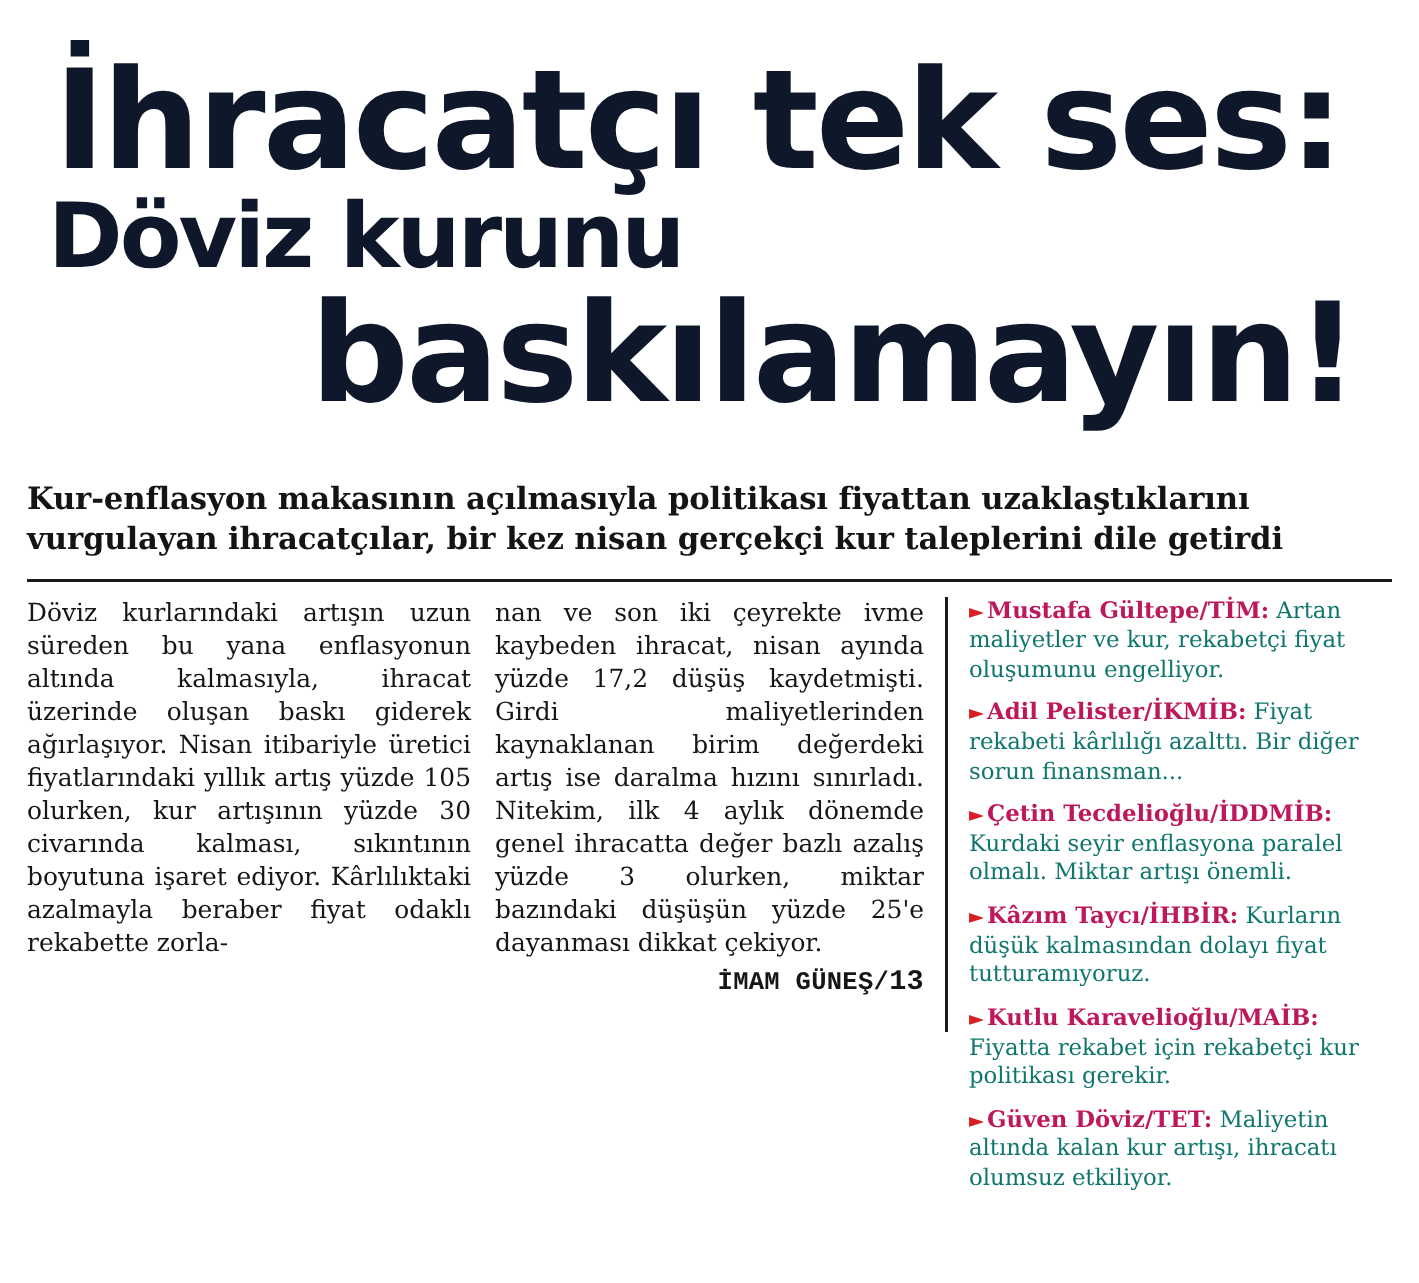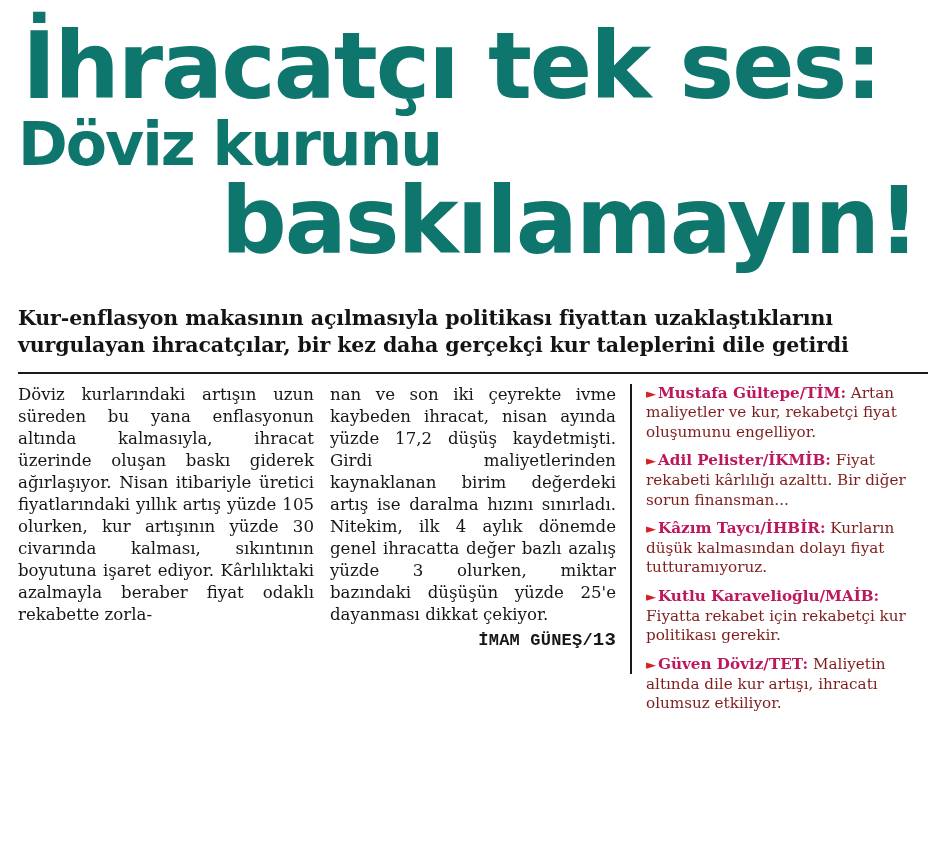--- a/index.html
+++ b/index.html
@@ -19,24 +19,24 @@
     width: 946px;
     height: 855px;
     box-sizing: border-box;
     padding: 22px 18px 10px 18px;
   }
 
   
   .headline {
     font-family: "DejaVu Sans", sans-serif;
     font-weight: bold;
-    color: #0f766e;
+    color: #0f172a;
     letter-spacing: -2px;
     line-height: 0.97;
-    margin: 0;
+    margin: 14px;
   }
   .hl-line {
     display: block;
     white-space: nowrap;
   }
   .hl-line-1 {
     font-size: 92px;
     text-align: left;
     margin-left: 4px;
   }
@@ -134,37 +134,37 @@
     color: #d81f26;
     font-size: 13px;
     margin-right: 2px;
     line-height: 1;
   }
   .q-name {
     font-weight: bold;
     color: #be185d;
   }
   .q-text {
-    color: #7f1d1d;
+    color: #0f766e;
   }
 </style>
 </head>
 <body>
 
 <div class="page">
 
   <h1 class="headline">
     <span class="hl-line hl-line-1">İhracatçı tek ses:</span>
     <span class="hl-line hl-line-2">Döviz kurunu</span>
     <span class="hl-line hl-line-3">baskılamayın!</span>
   </h1>
 
   <div class="deck">
     <span class="deck-line">Kur-enflasyon makasının açılmasıyla politikası fiyattan uzaklaştıklarını</span>
-    <span class="deck-line">vurgulayan ihracatçılar, bir kez daha gerçekçi kur taleplerini dile getirdi</span>
+    <span class="deck-line">vurgulayan ihracatçılar, bir kez nisan gerçekçi kur taleplerini dile getirdi</span>
   </div>
 
   <hr class="rule">
 
   <div class="columns">
 
     <div class="col col-1">Döviz kurlarındaki artışın uzun süreden bu yana enflasyonun altında kalmasıyla, ihracat üzerinde oluşan baskı giderek ağırlaşıyor. Nisan itibariyle üretici fiyatlarındaki yıllık artış yüzde 105 olurken, kur artışının yüzde 30 civarında kalması, sıkıntının boyutuna işaret ediyor. Kârlılıktaki azalmayla beraber fiyat odaklı rekabette zorla-</div>
 
     <div class="col col-2">
       <div class="para">nan ve son iki çeyrekte ivme kaybeden ihracat, nisan ayında yüzde 17,2 düşüş kaydetmişti. Girdi maliyetlerinden kaynaklanan birim değerdeki artış ise daralma hızını sınırladı. Nitekim, ilk 4 aylık dönemde genel ihracatta değer bazlı azalış yüzde 3 olurken, miktar bazındaki düşüşün yüzde 25'e dayanması dikkat çekiyor.</div>
@@ -174,28 +174,31 @@
     <div class="quotes">
 
       <div class="quote-item">
         <span class="bullet" style="color: rgb(216, 31, 38);">►</span><span class="q-name">Mustafa Gültepe/TİM:</span><span class="q-text"> Artan maliyetler ve kur, rekabetçi fiyat oluşumunu engelliyor.</span>
       </div>
 
       <div class="quote-item">
         <span class="bullet" style="color: rgb(216, 31, 38);">►</span><span class="q-name">Adil Pelister/İKMİB:</span><span class="q-text"> Fiyat rekabeti kârlılığı azalttı. Bir diğer sorun finansman...</span>
       </div>
 
+      <div class="quote-item">
+        <span class="bullet" style="color: rgb(216, 31, 38);">►</span><span class="q-name">Çetin Tecdelioğlu/İDDMİB:</span><span class="q-text"> Kurdaki seyir enflasyona paralel olmalı. Miktar artışı önemli.</span>
+      </div>
 
       <div class="quote-item">
         <span class="bullet" style="color: rgb(216, 31, 38);">►</span><span class="q-name">Kâzım Taycı/İHBİR:</span><span class="q-text"> Kurların düşük kalmasından dolayı fiyat tutturamıyoruz.</span>
       </div>
 
       <div class="quote-item">
         <span class="bullet" style="color: rgb(216, 31, 38);">►</span><span class="q-name">Kutlu Karavelioğlu/MAİB:</span><span class="q-text"> Fiyatta rekabet için rekabetçi kur politikası gerekir.</span>
       </div>
 
       <div class="quote-item">
-        <span class="bullet" style="color: rgb(216, 31, 38);">►</span><span class="q-name">Güven Döviz/TET:</span><span class="q-text"> Maliyetin altında dile kur artışı, ihracatı olumsuz etkiliyor.</span>
+        <span class="bullet" style="color: rgb(216, 31, 38);">►</span><span class="q-name">Güven Döviz/TET:</span><span class="q-text"> Maliyetin altında kalan kur artışı, ihracatı olumsuz etkiliyor.</span>
       </div>
 
     </div>
   </div>
 </div>
 
 </body></html>

